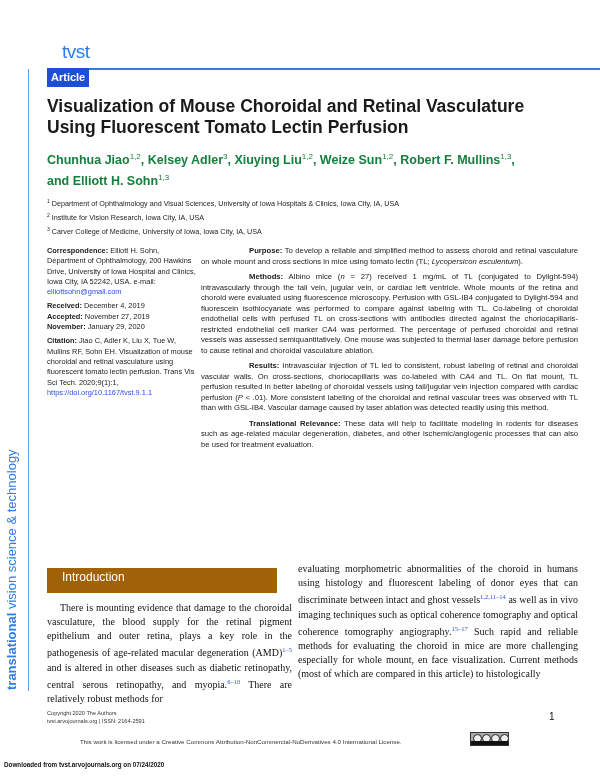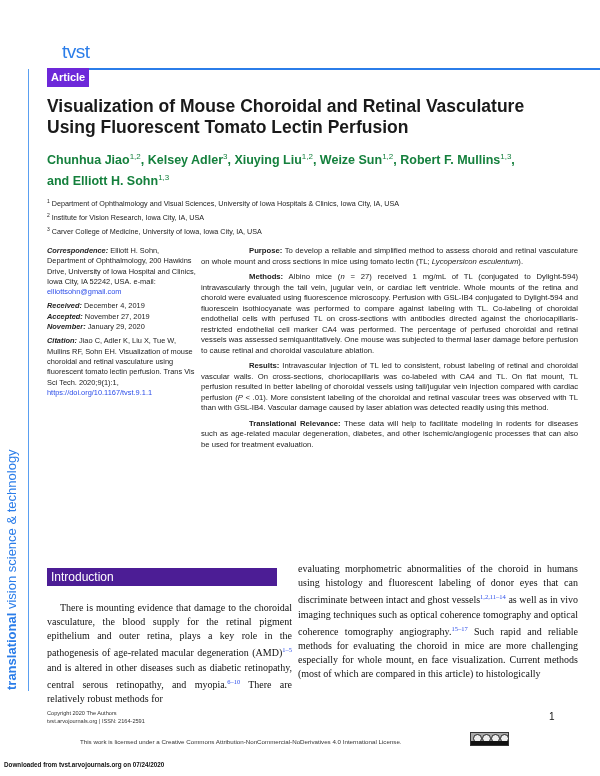--- a/index.html
+++ b/index.html
@@ -1,36 +1,36 @@
 <!DOCTYPE html>
 <html><head>
 <meta charset="utf-8">
 <style>
   html, body { margin:0; padding:0; }
   body { width:600px; height:776px; position:relative; background:#ffffff; overflow:hidden; color:#111; font-family:"Liberation Sans", sans-serif; }
   .abs { position:absolute; }
   .journal-logo { left:62px; top:41px; font-size:19px; color:#2b7de9; letter-spacing:-0.5px; font-family:"Liberation Sans", sans-serif; }
   .top-rule { left:47px; top:68px; width:553px; height:2px; background:#2b7de9; }
-  .article-tag { left:47px; top:68px; height:19px; padding:0 4px; background:#6d28d9; color:#fff; font-weight:bold; font-size:11px; line-height:19px; }
+  .article-tag { left:47px; top:68px; height:19px; padding:0 4px; background:#1d4ed8; color:#fff; font-weight:bold; font-size:11px; line-height:19px; }
   .side-rule { left:28px; top:69px; width:1px; height:622px; background:#5a9ff0; }
   .side-text { left:4px; top:690px; transform-origin:0 0; transform:rotate(-90deg); white-space:nowrap; font-size:13px; color:#2b7de9; width:310px; }
   .side-text b { font-weight:bold; }
   .title { left:47px; top:96px; width:520px; font-size:17.5px; font-weight:bold; line-height:21px; color:#1a1a1a; }
   .authors { left:47px; top:148px; width:520px; font-size:12.5px; font-weight:bold; line-height:17px; color:#15803d; }
   .authors sup { font-size:8px; font-weight:normal; }
   .affils { left:47px; top:196px; width:460px; font-size:7.2px; line-height:10.5px; color:#222; }
   .affils sup { font-size:5px; }
   .sidebar { left:47px; top:246px; width:150px; font-size:7.4px; line-height:10.3px; color:#222; }
   .sidebar p { margin:0 0 4px 0; }
-  .sidebar b { font-weight:bold;font-style:italic; }
+  .sidebar b { font-weight:bold; }
   .link { color:#2b4de9; }
   .abstract { left:201px; top:246px; width:377px; font-size:7.7px; line-height:10.5px; color:#222; text-align:justify; }
   .abstract p { margin:0 0 5px 0; }
   .abstract b { font-weight:bold;padding-left:48px; }
-  .intro-bar { left:47px; top:568px; width:230px; height:18px; background:#4c1d95; color:#fff; font-size:12px; line-height:18px; padding-left:4px; box-sizing:border-box; }
+  .intro-bar { left:47px; top:568px; width:230px; height:25px; background:#a16207; color:#fff; font-size:12px; line-height:18px; padding-left:15px; box-sizing:border-box; }
   .col-left { left:47px; top:601px; width:245px; font-family:"Liberation Serif", serif; font-size:10px; line-height:14.1px; text-align:justify; color:#111; text-indent:13px; }
   .col-right { left:298px; top:562px; width:280px; font-family:"Liberation Serif", serif; font-size:10px; line-height:14.1px; text-align:justify; color:#111; }
   .ref { color:#2b4de9; font-size:6.5px; vertical-align:super; }
   .copyright { left:47px; top:709px; font-size:5.6px; line-height:8px; color:#333; }
   .page-num { left:549px; top:711px; font-size:10px; color:#111; }
   .license { left:80px; top:738px; font-size:6.2px; color:#333; }
   .cc-badge { left:470px; top:732px; width:39px; height:14px; background:#aaa; border:1px solid #333; box-sizing:border-box; }
   .cc-badge .strip { position:absolute; left:0; bottom:0; width:100%; height:4px; background:#111; }
   .cc-badge .dot { position:absolute; top:1px; width:7px; height:7px; border:1px solid #222; border-radius:50%; background:#eee; }
   .downloaded { left:4px; top:761px; font-size:6.3px; font-weight:bold; color:#111; }

